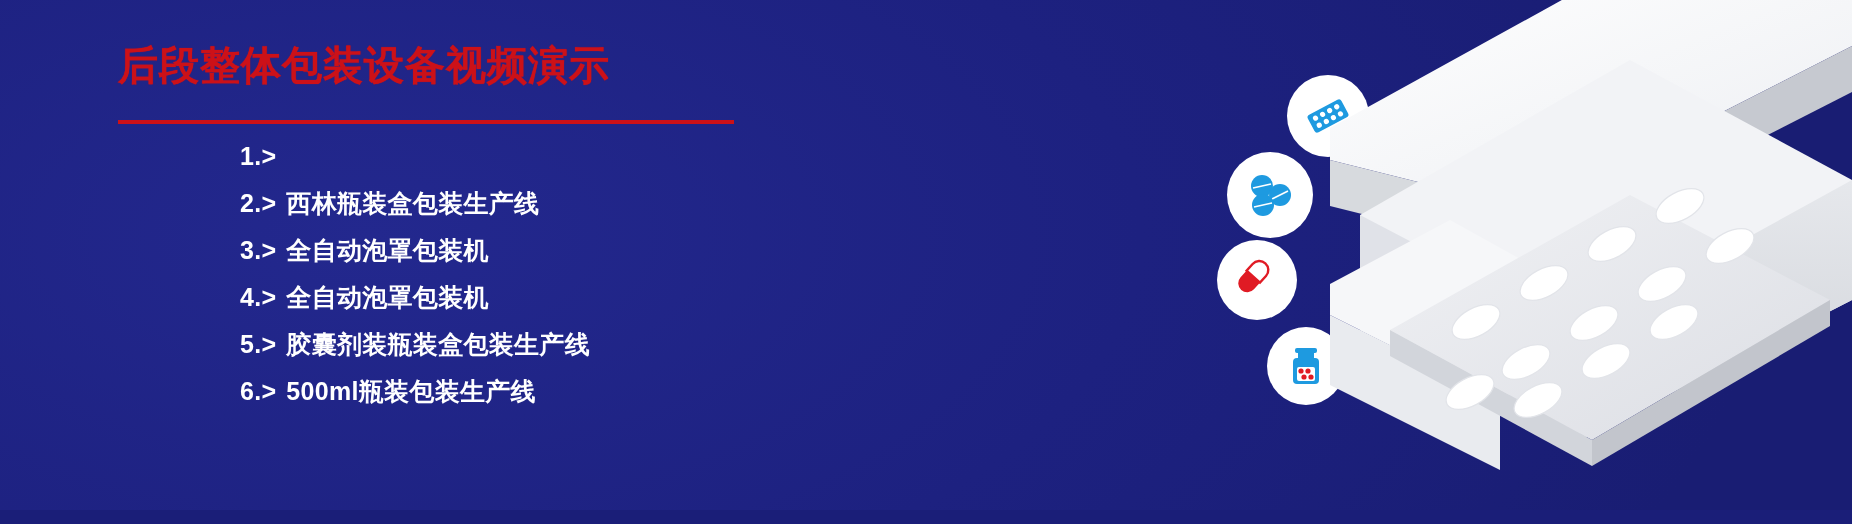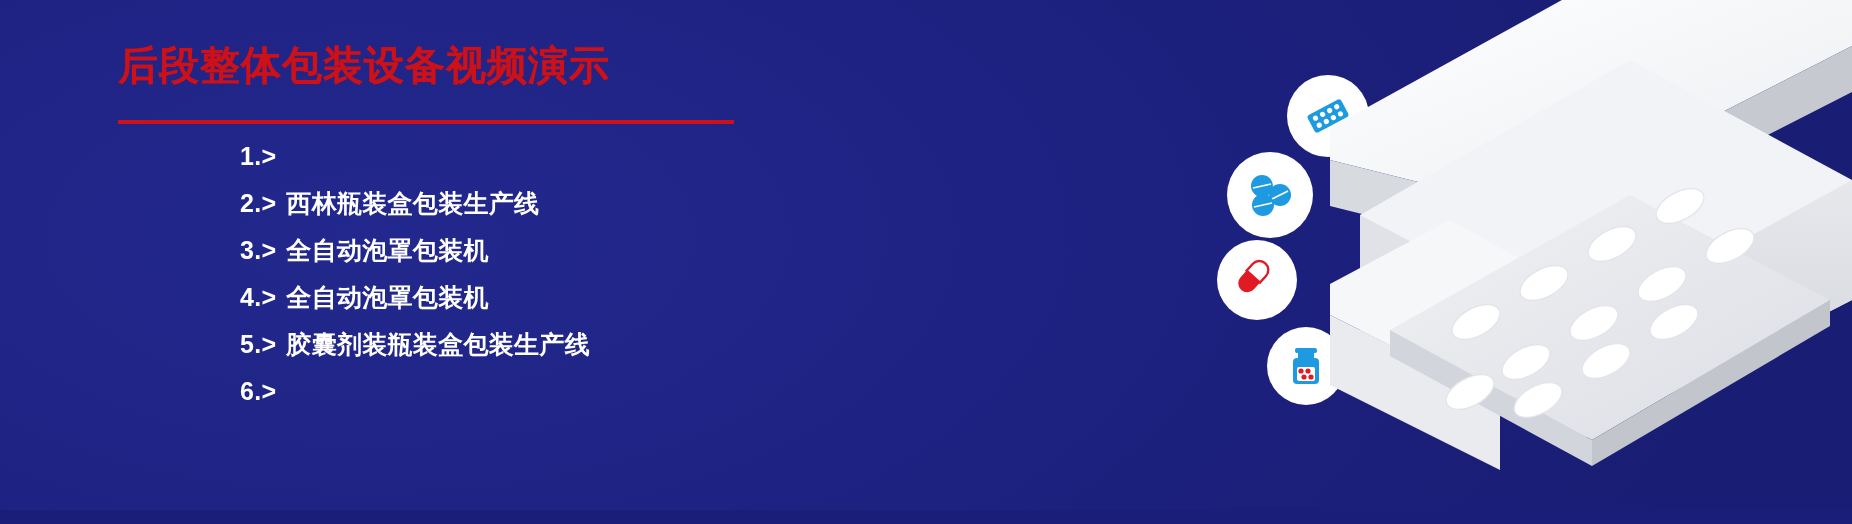--- a/index.html
+++ b/index.html
@@ -97,20 +97,21 @@
         <span class="list-label">全自动泡罩包装机</span>
       </div>
 
       <div class="list-item">
         <span class="list-index">5.&gt;</span>
         <span class="list-label">胶囊剂装瓶装盒包装生产线</span>
       </div>
 
       <div class="list-item">
         <span class="list-index">6.&gt;</span>
+        <span class="list-label">500ml瓶装包装生产线</span>
       </div>
 
     </div>
   </div>
 
   <div class="icons">
 
     <div class="icon-circle ic-blister">
       <svg width="56" height="56" viewBox="0 0 56 56">
         <g transform="rotate(-28 28 28)">

